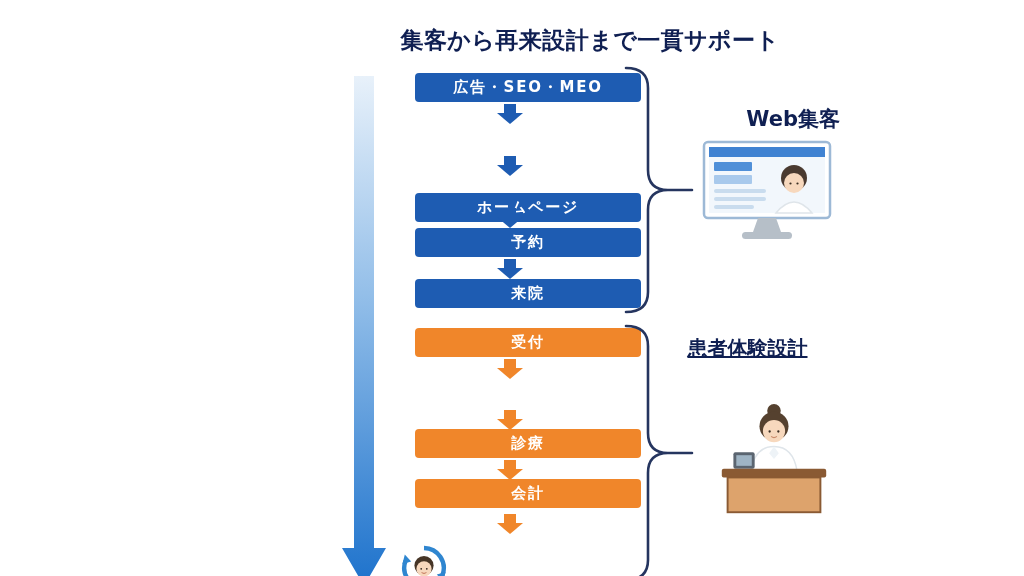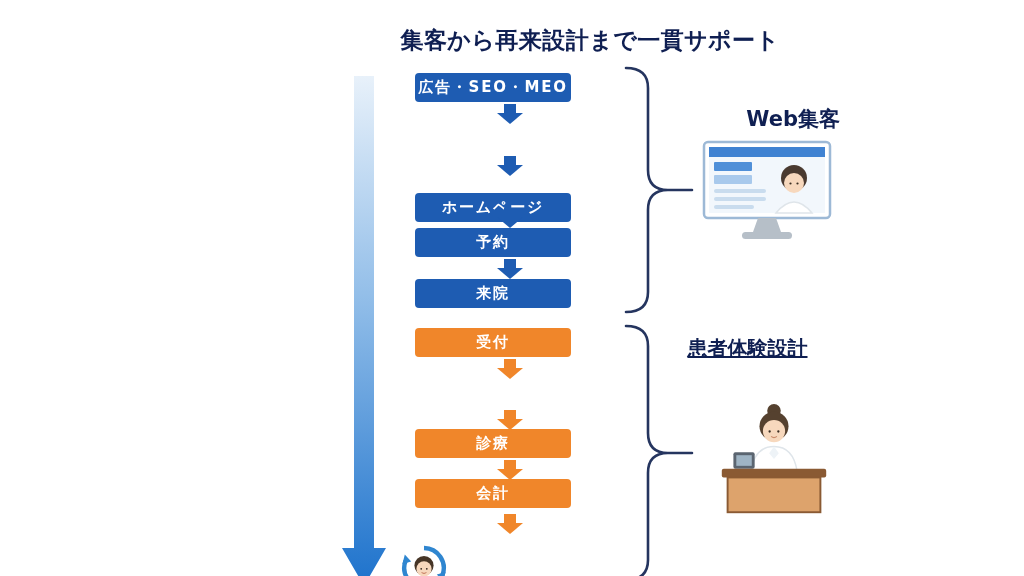--- a/index.html
+++ b/index.html
@@ -15,21 +15,21 @@
     position:relative;width:1024px;height:576px;margin:12px auto;
     background:#ffffff;overflow:hidden;
   }
   .title{
     position:absolute;left:330px;top:13px;width:520px;
     text-align:center;font-size:23px;font-weight:bold;
     color:var(--title-navy);letter-spacing:0.02em;
   }
   .big-arrow{position:absolute;left:342px;top:64px;width:44px;height:510px;}
   .step{
-    position:absolute;left:415px;width:156px;height:29px;border-radius:4px;
+    position:absolute;left:415px;width:226px;height:29px;border-radius:4px;
     display:flex;align-items:center;justify-content:center;
     color:#ffffff;font-weight:bold;font-size:15px;letter-spacing:0.12em;
   }
   .step.blue{background:var(--step-blue);}
   .step.orange{background:var(--step-orange);}
   .mini{position:absolute;left:497px;width:26px;height:20px;}
   .mini .stem{position:absolute;left:7px;top:0;width:12px;height:9px;background:currentColor;display:block;}
   .mini .head{
     position:absolute;left:0;top:9px;width:0;height:0;display:block;
     border-left:13px solid transparent;border-right:13px solid transparent;

